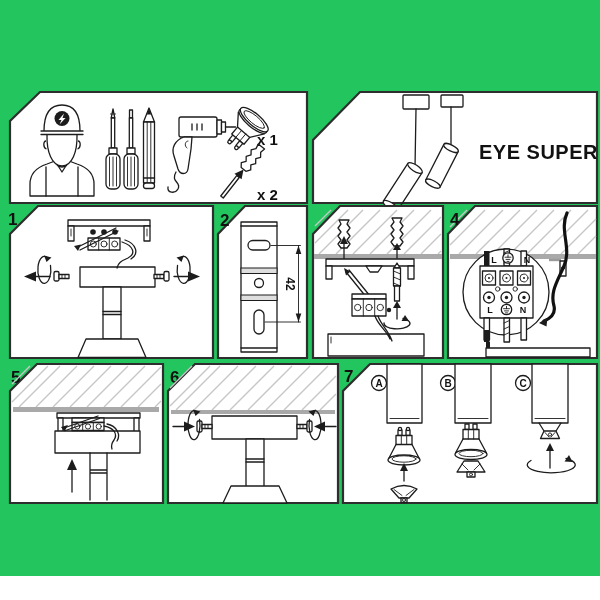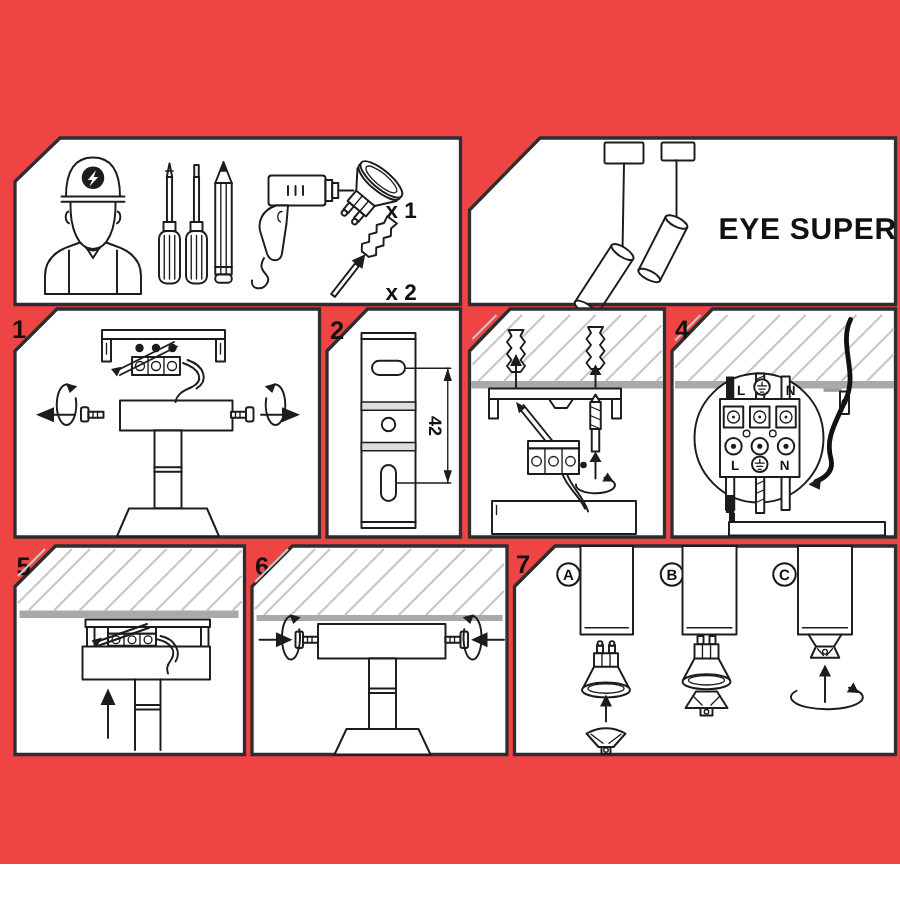--- a/index.html
+++ b/index.html
@@ -1,16 +1,16 @@
 <!DOCTYPE html>
 <html><head>
 <meta charset="utf-8">
 <style>
   html,body{margin:0;padding:0;background:#fff;}
-  .sheet{position:relative;width:600px;height:576px;background:#ef4444;overflow:hidden;
+  .sheet{position:relative;width:600px;height:576px;background:#22c55e;overflow:hidden;
          font-family:"Liberation Sans",sans-serif;}
   svg{position:absolute;left:0;top:0;}
   .pb{fill:#ffffff;stroke:#2e2e2e;stroke-width:2.2;stroke-linejoin:miter;}
   .ln{fill:none;stroke:#1c1c1c;stroke-width:1.3;stroke-linecap:round;stroke-linejoin:round;}
   .tn{fill:none;stroke:#1c1c1c;stroke-width:.9;stroke-linecap:round;}
   .lnf{fill:#ffffff;stroke:#1c1c1c;stroke-width:1.3;stroke-linejoin:round;}
   .fl{fill:#1c1c1c;stroke:none;}
   .ht{fill:none;stroke:#c6c6c6;stroke-width:1.4;}
   .cl{fill:#a9a9a9;stroke:none;}
   .gband{fill:#dedede;stroke:#1c1c1c;stroke-width:1;}

